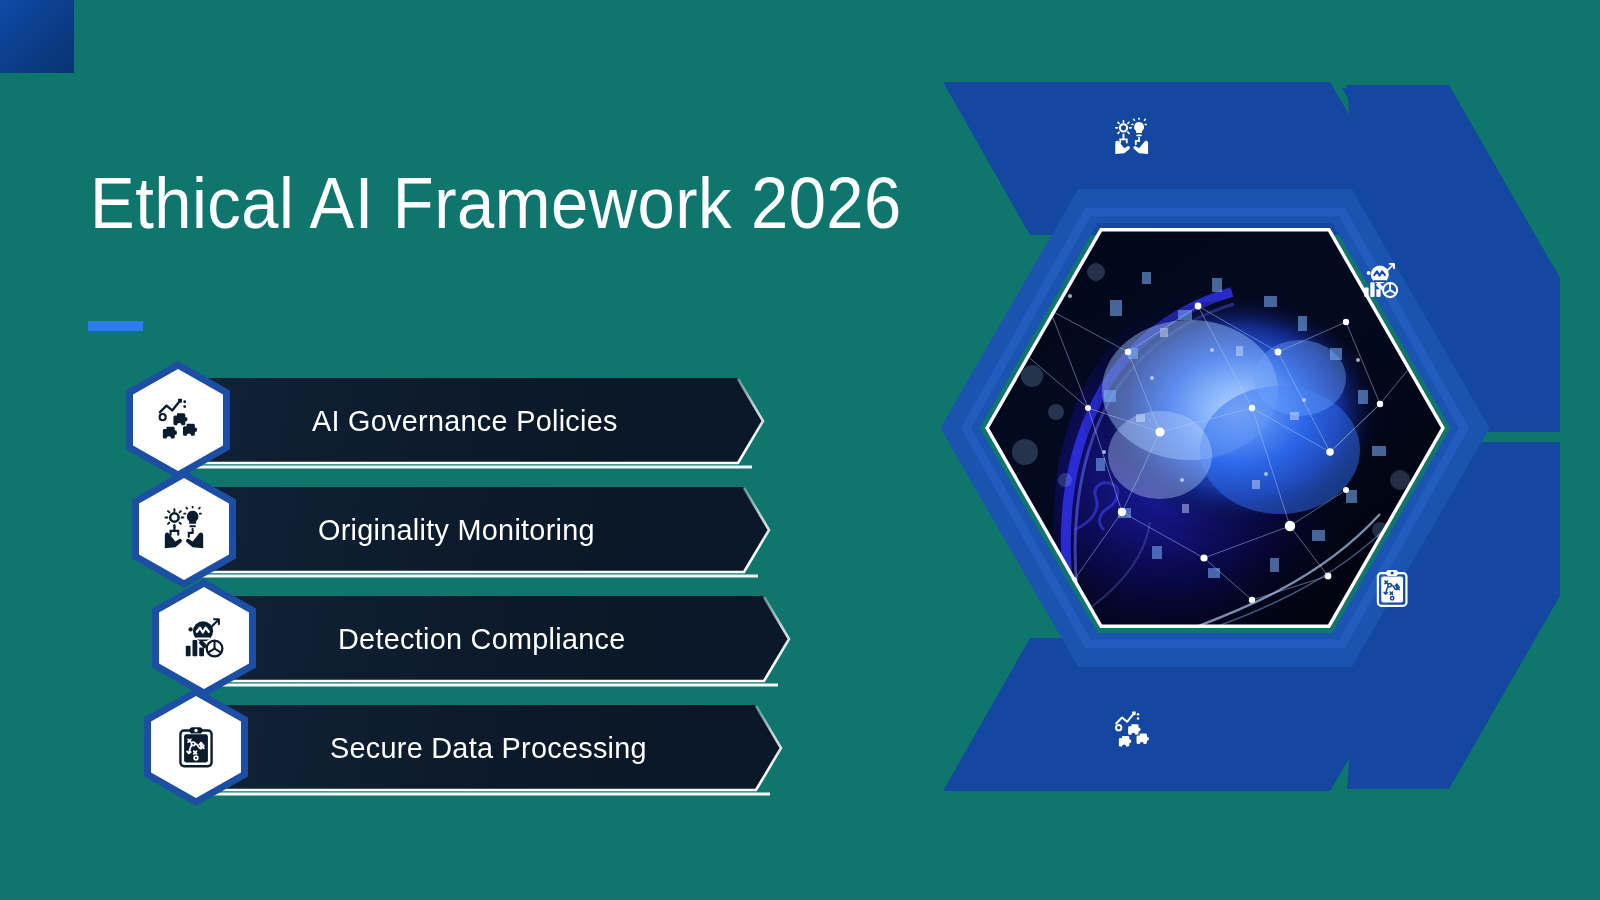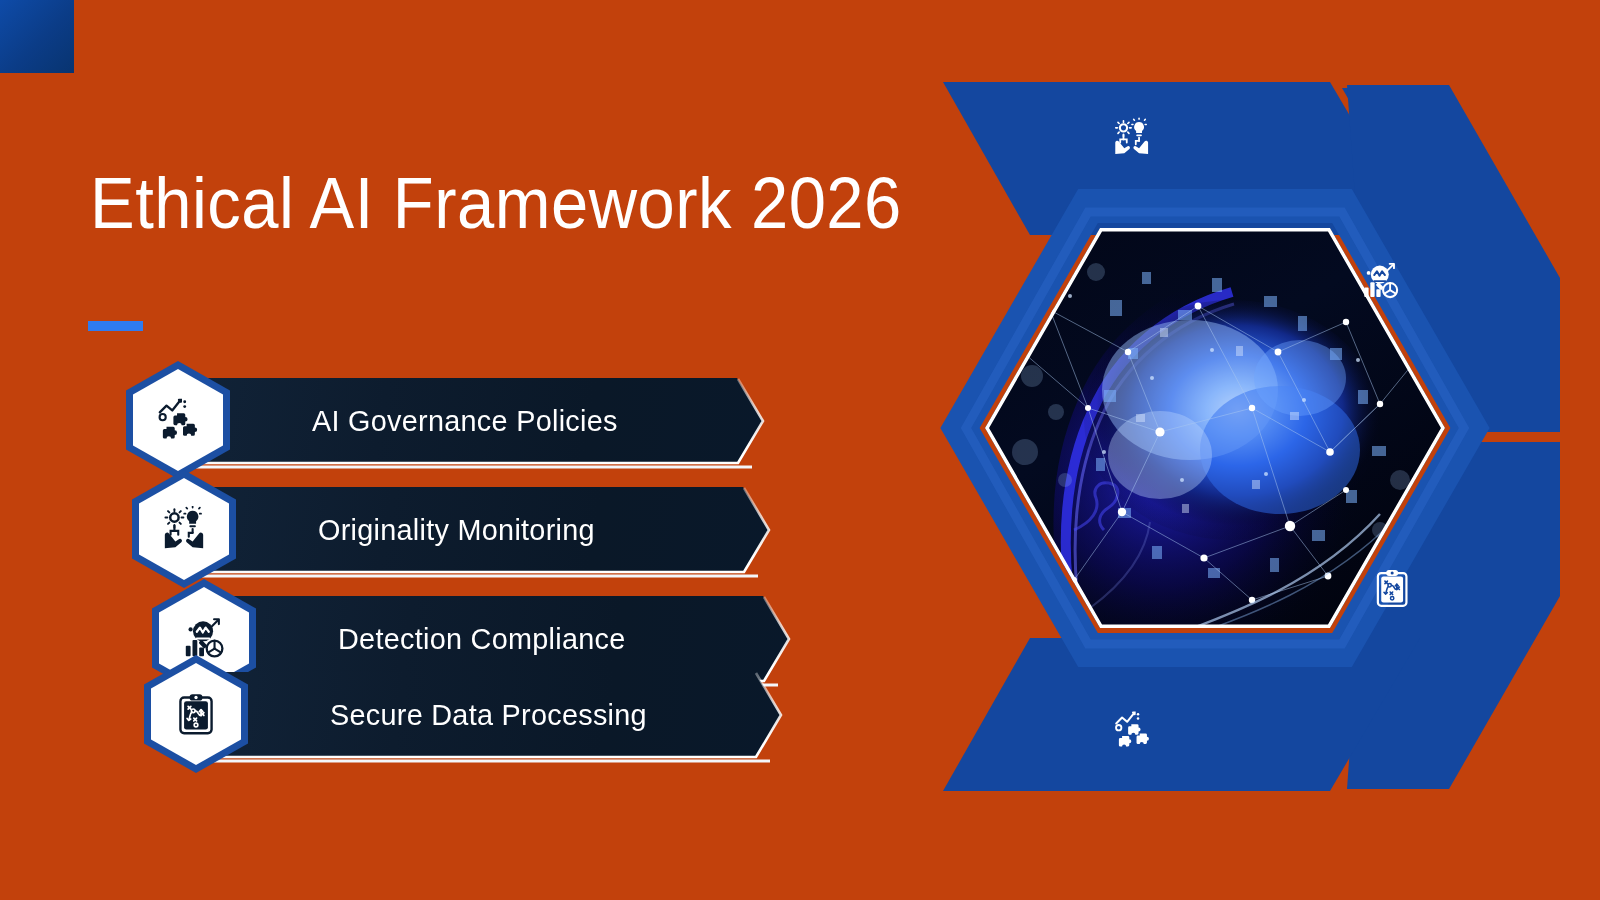--- a/index.html
+++ b/index.html
@@ -11,21 +11,21 @@
     width: 1600px; height: 900px;
     overflow: hidden;
     font-family: "Liberation Sans", "DejaVu Sans", sans-serif;
     position: relative;
   }
 
   #slide {
     position: absolute;
     top: 0; left: 0;
     width: 1600px; height: 900px;
-    background: #c2410c;
+    background: #0f766e;
     overflow: hidden;
   }
 
   
   .corner-square {
     position: absolute;
     left: 0; top: 0;
     width: 74px; height: 73px;
     background: linear-gradient(135deg, #0e4ba8 0%, #0b3c87 55%, #083470 100%);
   }
@@ -273,21 +273,21 @@
             <circle cx="35" cy="35" r="8.2" fill="none" stroke="#0b1b2e" stroke-width="2.4"></circle>
             <path d="M35 35 L35 27" stroke="#0b1b2e" stroke-width="2.2" stroke-linecap="round"></path>
             <path d="M35 35 L41.8 39.2" stroke="#0b1b2e" stroke-width="2.2" stroke-linecap="round"></path>
             <path d="M35 35 L28.2 39.2" stroke="#0b1b2e" stroke-width="2.2" stroke-linecap="round"></path>
           </svg>
         </div>
       </div>
       <div class="feature-label">Detection Compliance</div>
     </div>
 
-    <div class="feature-row" style="left:196px; top:672px; width:585px;">
+    <div class="feature-row" style="left:196px; top:705px; width:585px;">
       <div class="banner-wrap">
         <div class="banner-plate"></div>
         <div class="banner-outline">
           <svg width="600" height="96" viewBox="0 0 600 96">
             <defs>
               <linearGradient id="g4" x1="0" y1="0" x2="0.25" y2="1">
                 <stop offset="0%" stop-color="#ffffff" stop-opacity="0.05"></stop>
                 <stop offset="55%" stop-color="#ffffff" stop-opacity="0.75"></stop>
                 <stop offset="100%" stop-color="#ffffff" stop-opacity="1"></stop>
               </linearGradient>

